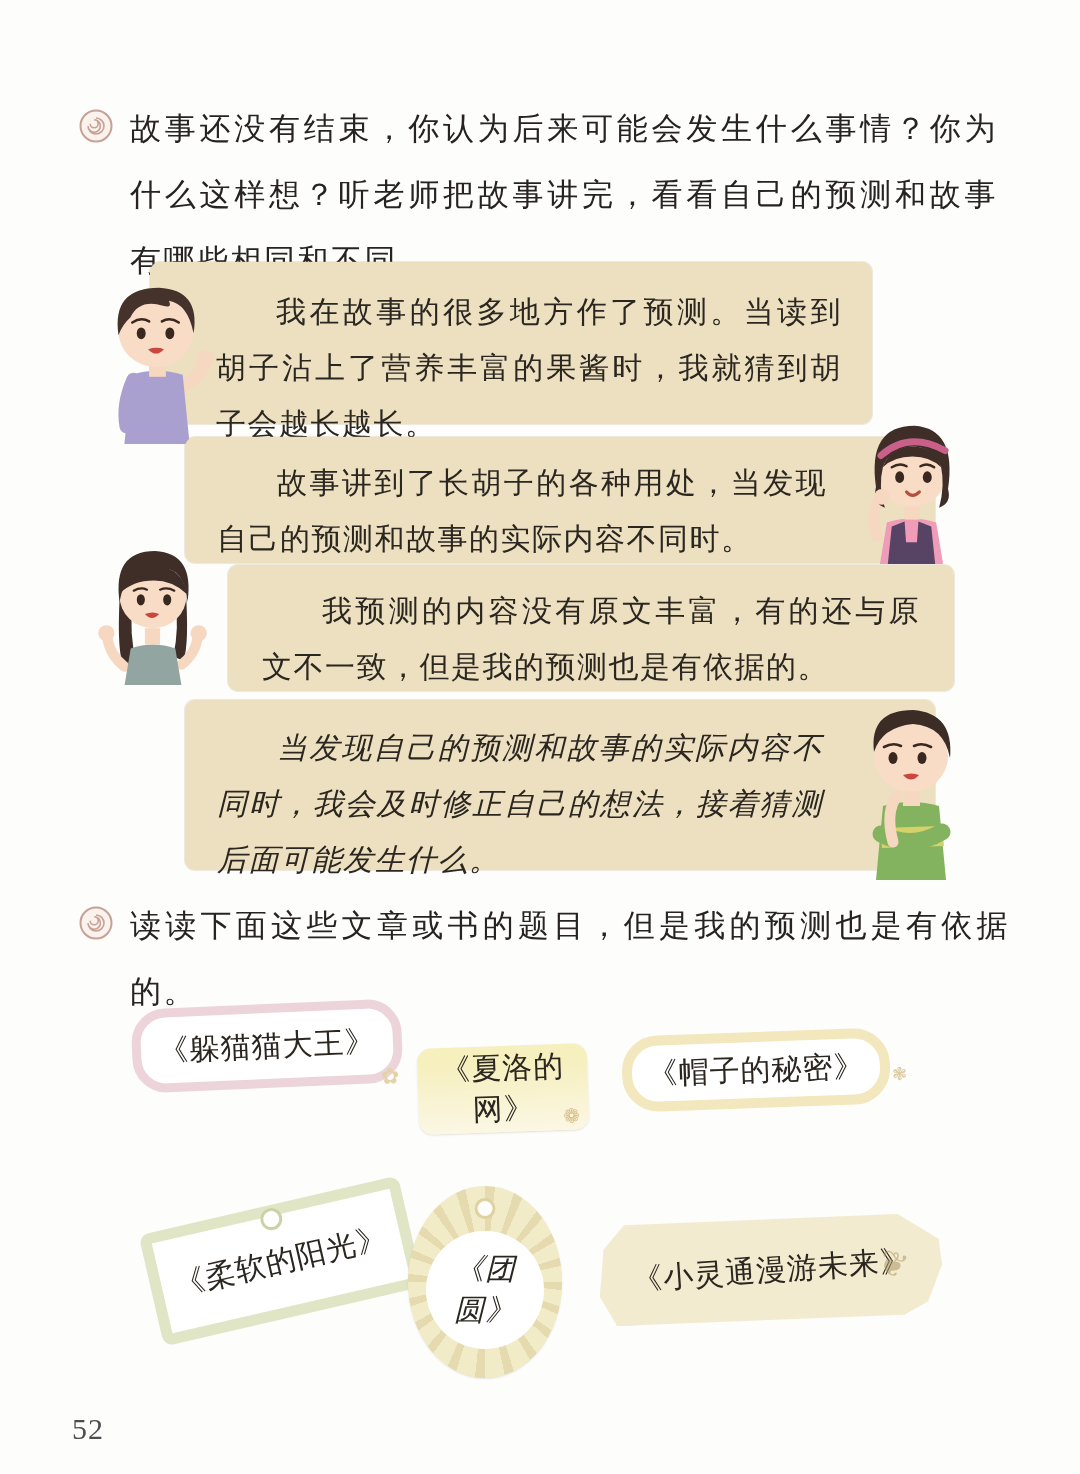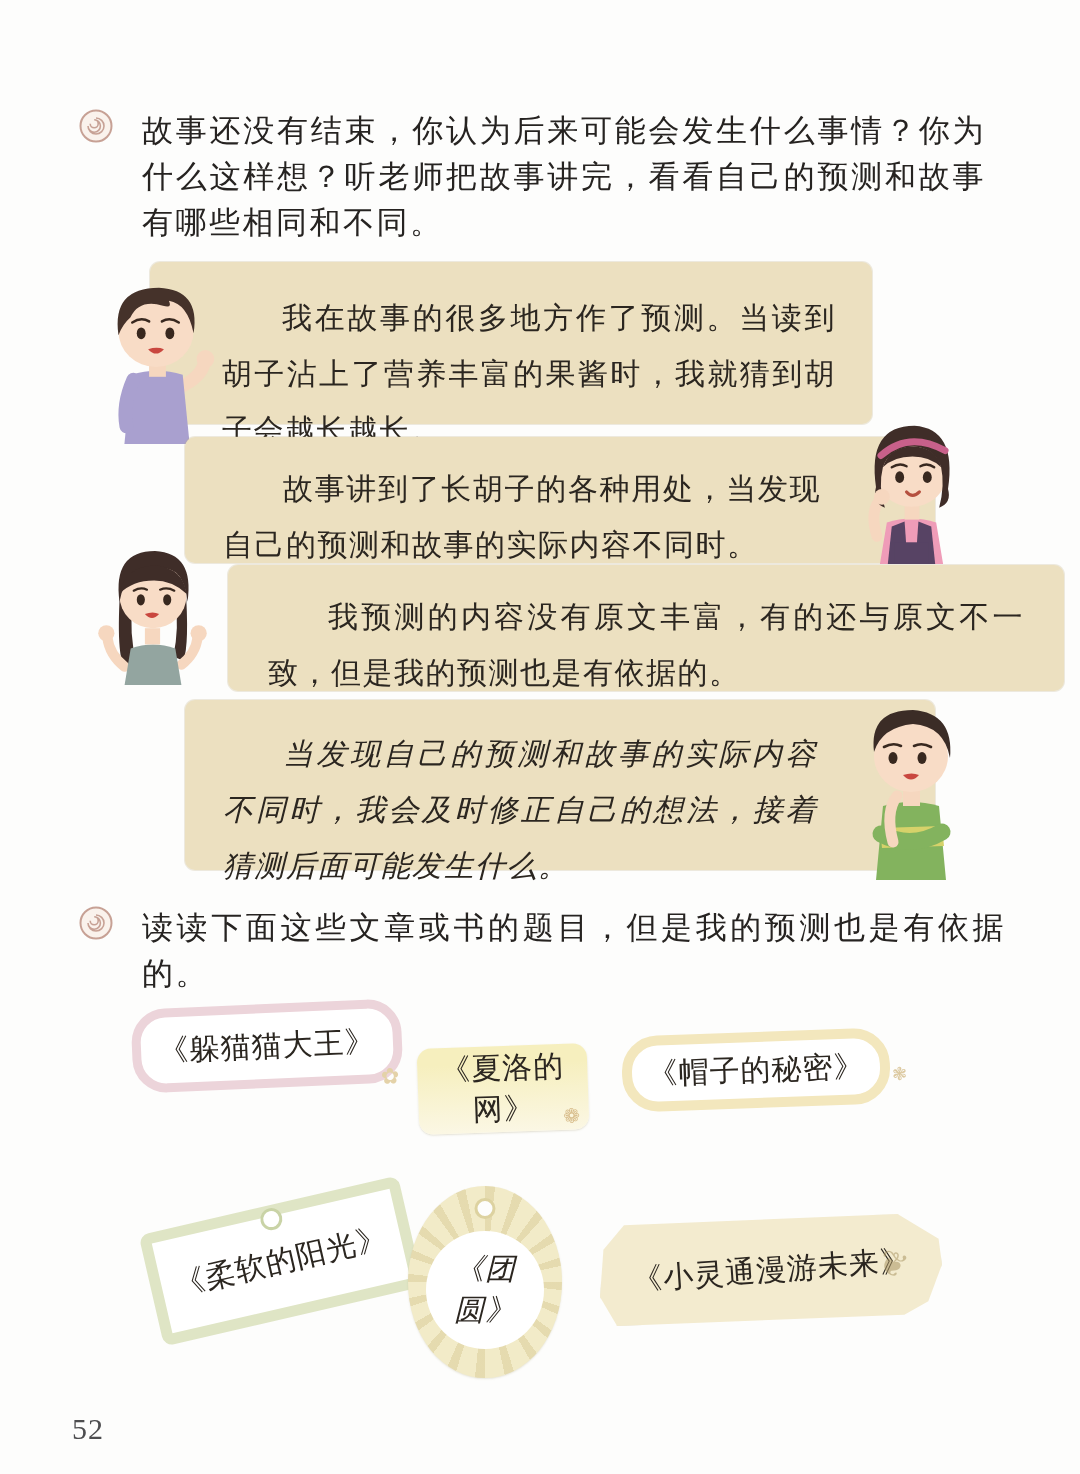--- a/index.html
+++ b/index.html
@@ -19,46 +19,46 @@
     display:flex;
     align-items:flex-start;
     gap:16px;
   }
   .bullet{
     flex:0 0 36px;width:36px;height:36px;margin-top:12px;
   }
   .instruction{
     font-family:"Liberation Sans", sans-serif;
     font-size:31px;
-    line-height:46px;
+    line-height:66px;
     letter-spacing:2.5px;
     color:#262321;
     text-align:justify;
-    margin:12px;
+    margin:0;
   }
   #q1{left:78px;top:96px;width:920px;}
   #q1 .instruction{width:872px;}
   #q2{left:78px;top:893px;width:940px;}
   #q2 .instruction{width:880px;}
 
   
   .bubble{
     position:absolute;
     background:#ece0c0;
     border-radius:10px;
     box-shadow:0 0 0 1px rgba(190,175,130,.25);
     font-size:30px;
     line-height:56px;
     letter-spacing:1.5px;
     color:#2b2620;
   }
-  .bubble p{margin:6px;text-indent:2em;text-align:justify;}
+  .bubble p{margin:0;text-indent:2em;text-align:justify;}
   #bubble1{left:150px;top:262px;width:722px;height:162px;padding:22px 30px 0 66px;box-sizing:border-box;}
   #bubble2{left:185px;top:437px;width:750px;height:126px;padding:18px 108px 0 32px;box-sizing:border-box;}
-  #bubble3{left:228px;top:565px;width:836px;height:126px;padding:18px 34px 0 34px;box-sizing:border-box;}
+  #bubble3{left:228px;top:565px;width:726px;height:126px;padding:18px 34px 0 34px;box-sizing:border-box;}
   #bubble4{left:185px;top:700px;width:750px;height:170px;padding:20px 112px 0 32px;box-sizing:border-box;font-style:italic;}
 
   .kid{position:absolute;}
   #kid-boy1{left:92px;top:276px;width:132px;height:168px;}
   #kid-girl1{left:843px;top:416px;width:138px;height:148px;}
   #kid-girl2{left:92px;top:543px;width:122px;height:142px;}
   #kid-boy2{left:846px;top:700px;width:132px;height:180px;}
   .kid svg{width:100%;height:100%;display:block;}
 
   

